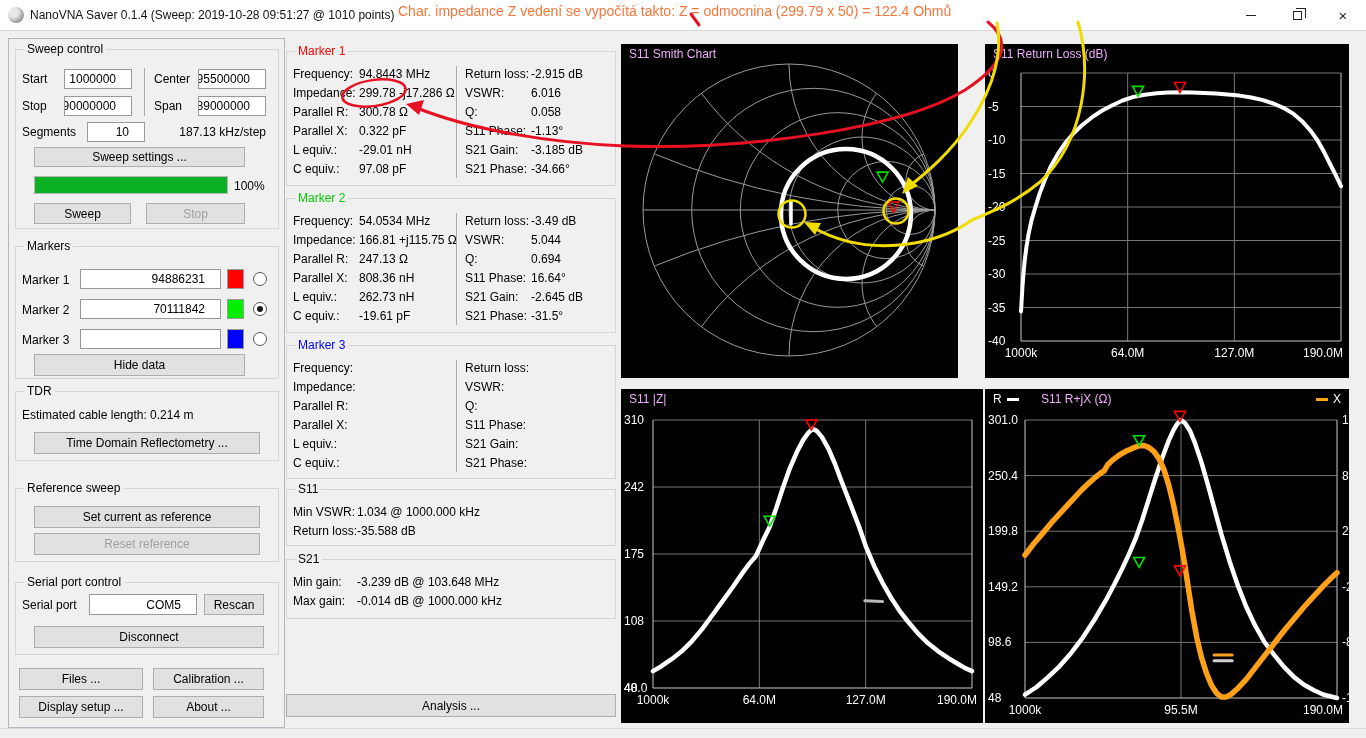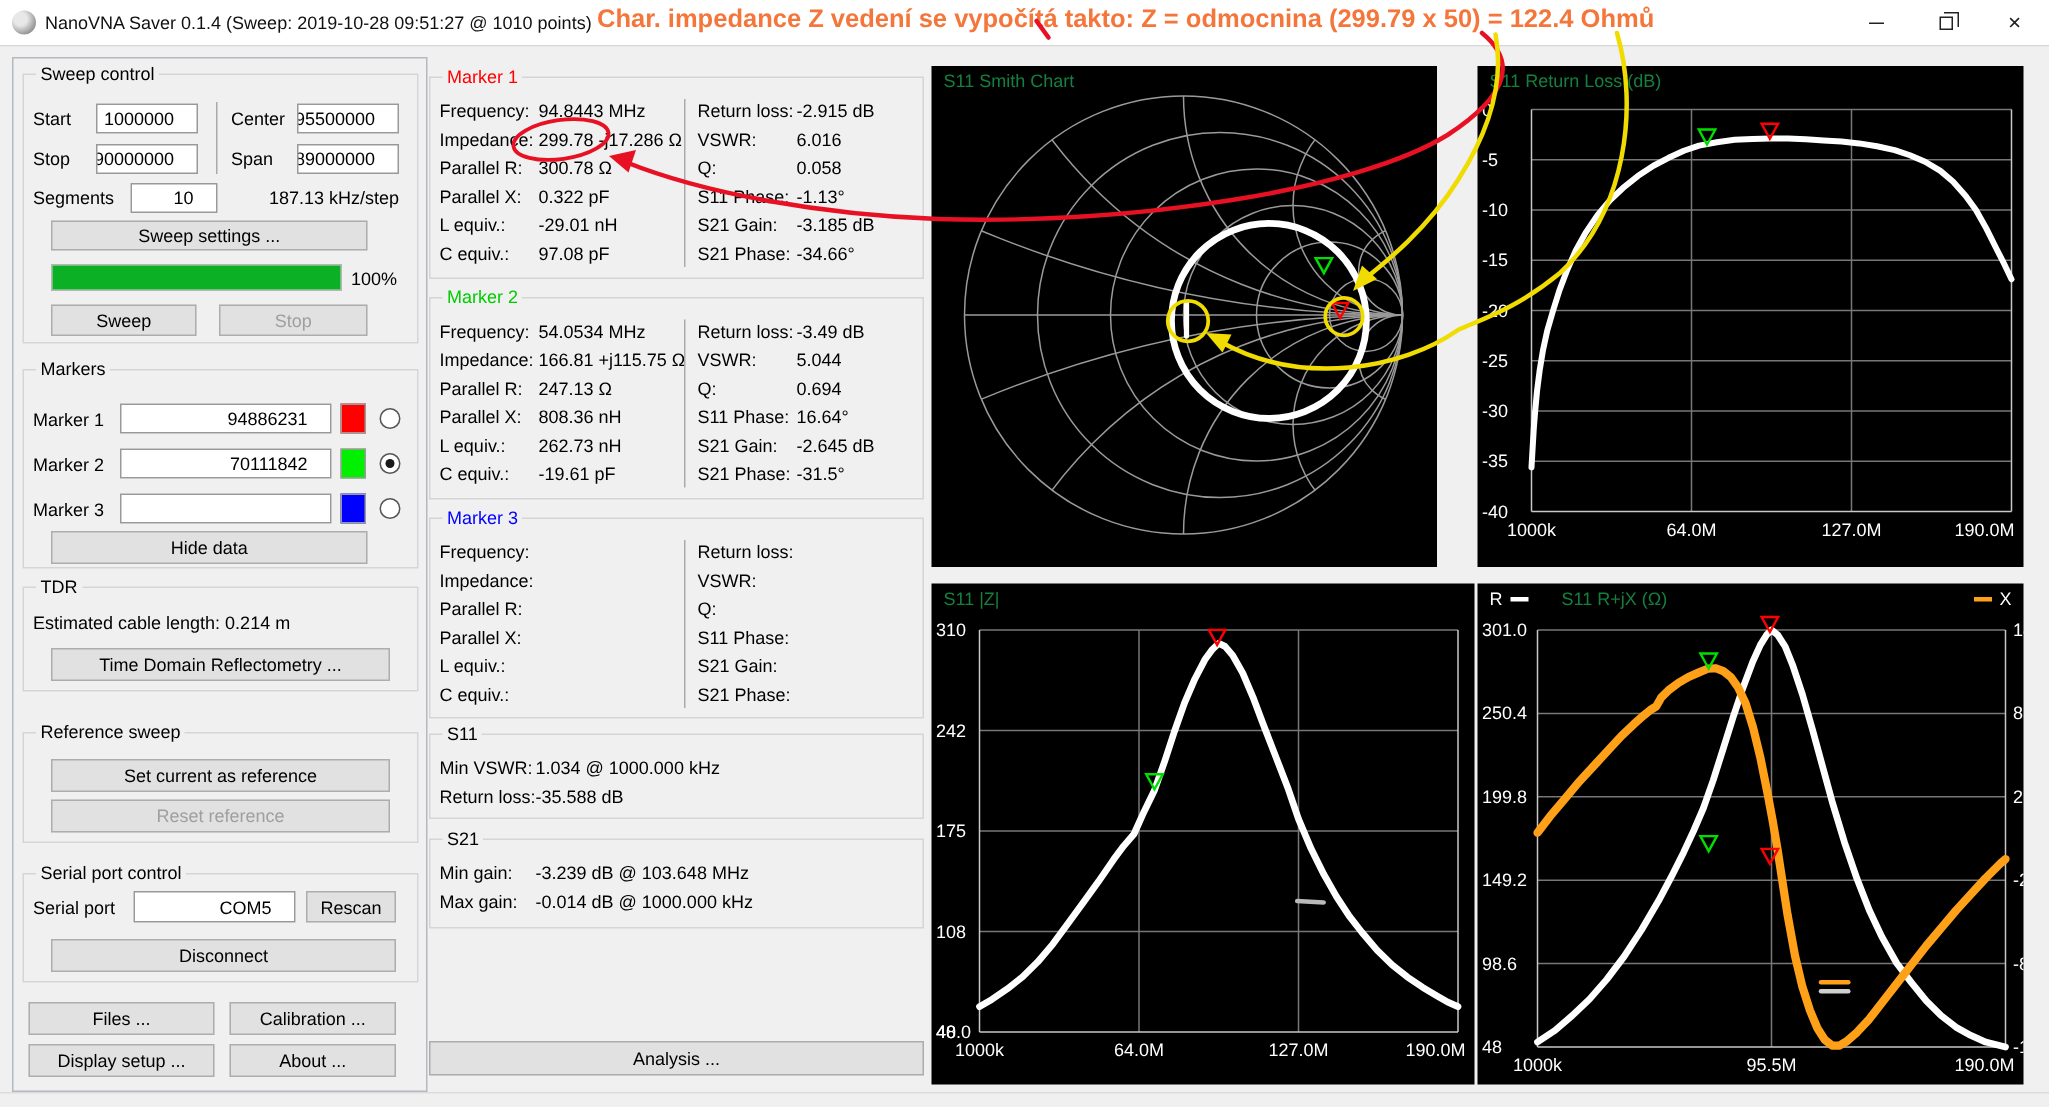--- a/index.html
+++ b/index.html
@@ -4,21 +4,21 @@
 <style>
   html,body{margin:0;padding:0;background:#c9c9c9;}
   *{box-sizing:border-box;}
   body{font-family:"Liberation Sans","DejaVu Sans",sans-serif;font-size:12px;color:#000;}
   .window{position:relative;width:1366px;height:738px;background:#f0f0f0;overflow:hidden;}
   
   .titlebar{position:absolute;left:0;top:0;width:1366px;height:31px;background:#ffffff;border-bottom:1px solid #d8d8d8;}
   .appicon{position:absolute;left:8px;top:7px;width:16px;height:16px;border-radius:50%;
     background:radial-gradient(circle at 35% 35%, #e8e8e8 0 30%, #9a9a9a 70%, #6f6f6f);}
   .wtitle{position:absolute;left:30px;top:8px;color:#111;}
-  .annot{position:absolute;left:398px;top:3px;font-size:17px;font-weight:bold;color:var(--ann-orange,#f4763b);white-space:nowrap;}
+  .annot{position:absolute;left:398px;top:3px;font-size:14px;font-weight:normal;color:var(--ann-orange,#f4763b);white-space:nowrap;}
   .winbtns{position:absolute;right:0;top:0;height:31px;display:flex;}
   .wbtn{width:46px;height:31px;display:flex;align-items:center;justify-content:center;color:#222;}
   .min-glyph{width:10px;height:1px;background:#222;}
   .restore-glyph{position:relative;width:9px;height:9px;border:1px solid #222;background:#fff;}
   .restore-glyph::before{content:"";position:absolute;left:2px;top:-4px;width:9px;height:9px;border:1px solid #222;border-bottom:none;border-left:none;}
   .close-glyph{font-size:15px;line-height:1;}
   
   .gbox{position:absolute;border:1px solid #d5d5d5;}
   .gtitle{position:absolute;top:-8px;left:8px;background:#f0f0f0;padding:0 3px;white-space:nowrap;}
   .sidebar{position:absolute;left:8px;top:38px;width:277px;height:690px;border:1px solid #b4b9bf;background:#f0f0f0;}
@@ -34,21 +34,21 @@
   .radio.on::after{content:"";position:absolute;left:3px;top:3px;width:6px;height:6px;border-radius:50%;background:#1a1a1a;}
   
   .col{position:absolute;}
   .mrow{display:flex;height:19px;align-items:center;}
   .mlbl{width:66px;flex:none;white-space:nowrap;}
   .mval{white-space:nowrap;}
   .srows .mlbl{width:64px;}
   
   .chart{position:absolute;background:#000;}
   .chart svg{position:absolute;left:0;top:0;}
-  .ctitle{position:absolute;left:8px;top:3px;color:#15803d;white-space:nowrap;z-index:2;}
+  .ctitle{position:absolute;left:8px;top:3px;color:#f0abfc;white-space:nowrap;z-index:2;}
   .legend{position:absolute;top:3px;color:#fff;display:flex;align-items:center;gap:5px;z-index:2;}
   .dash{display:inline-block;width:12px;height:3px;background:#fff;}
   .overlay{position:absolute;left:0;top:0;z-index:50;pointer-events:none;}
   .statusbar{position:absolute;left:0;top:728px;width:1366px;height:10px;background:#f0f0f0;border-top:1px solid #dcdcdc;}
 </style>
 </head>
 <body>
 
 <div class="window">
 

